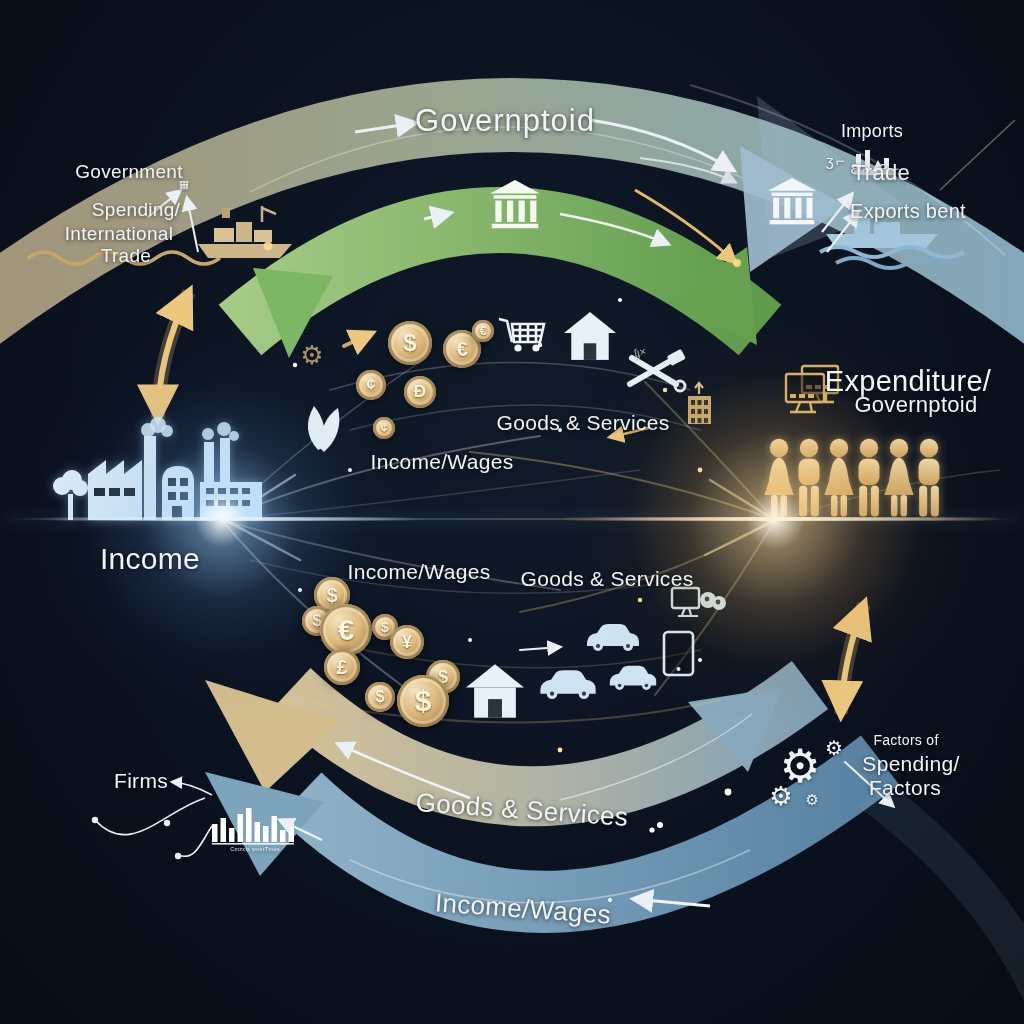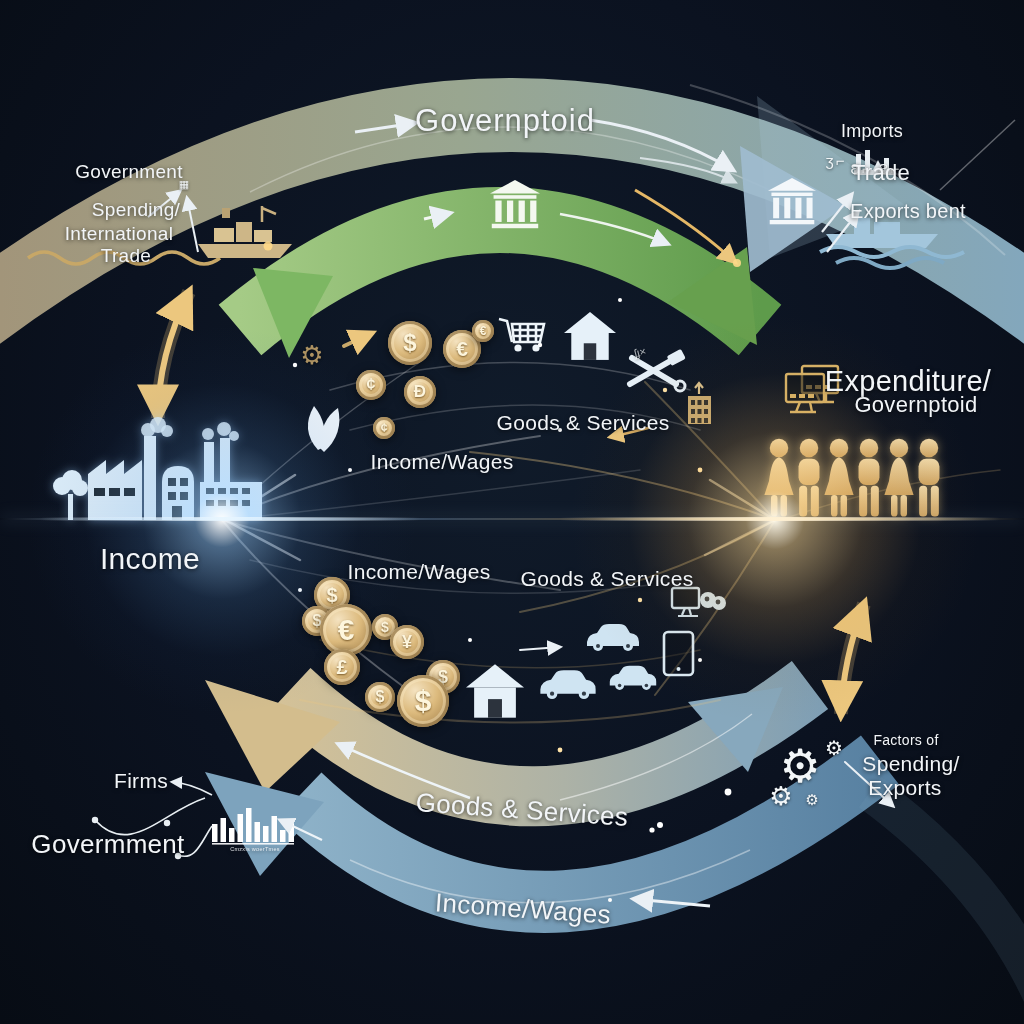--- a/index.html
+++ b/index.html
@@ -418,21 +418,20 @@
 
 <div class="lbl soft" style="left:583px;top:423px;font-size:21px">Goods &amp; Services</div>
 <div class="lbl soft" style="left:442px;top:462px;font-size:21px">Income/Wages</div>
 <div class="lbl soft" style="left:419px;top:572px;font-size:21px">Income/Wages</div>
 <div class="lbl soft" style="left:607px;top:579px;font-size:21px">Goods &amp; Services</div>
 
 <div class="lbl soft" style="left:522px;top:810px;font-size:26px;transform:translate(-50%,-50%) rotate(4deg)">Goods &amp; Services</div>
 <div class="lbl soft" style="left:523px;top:909px;font-size:26px;transform:translate(-50%,-50%) rotate(4deg)">Income/Wages</div>
 
 <div class="lbl soft" style="left:141px;top:781px;font-size:21px">Firms</div>
-<div class="lbl soft" style="left:108px;top:844px;font-size:26px">Govermment</div>
 
 <div class="lbl soft" style="left:906px;top:740px;font-size:14px">Factors of</div>
 <div class="lbl soft" style="left:911px;top:764px;font-size:21px">Spending/</div>
-<div class="lbl soft" style="left:905px;top:788px;font-size:21px">Exports</div>
+<div class="lbl soft" style="left:905px;top:788px;font-size:21px">Factors</div>
 
 <div class="lbl soft" style="left:255px;top:849px;font-size:5.5px;opacity:.9">Cmzxis woerTmes</div>
 
 </div>
 
 </body></html>

